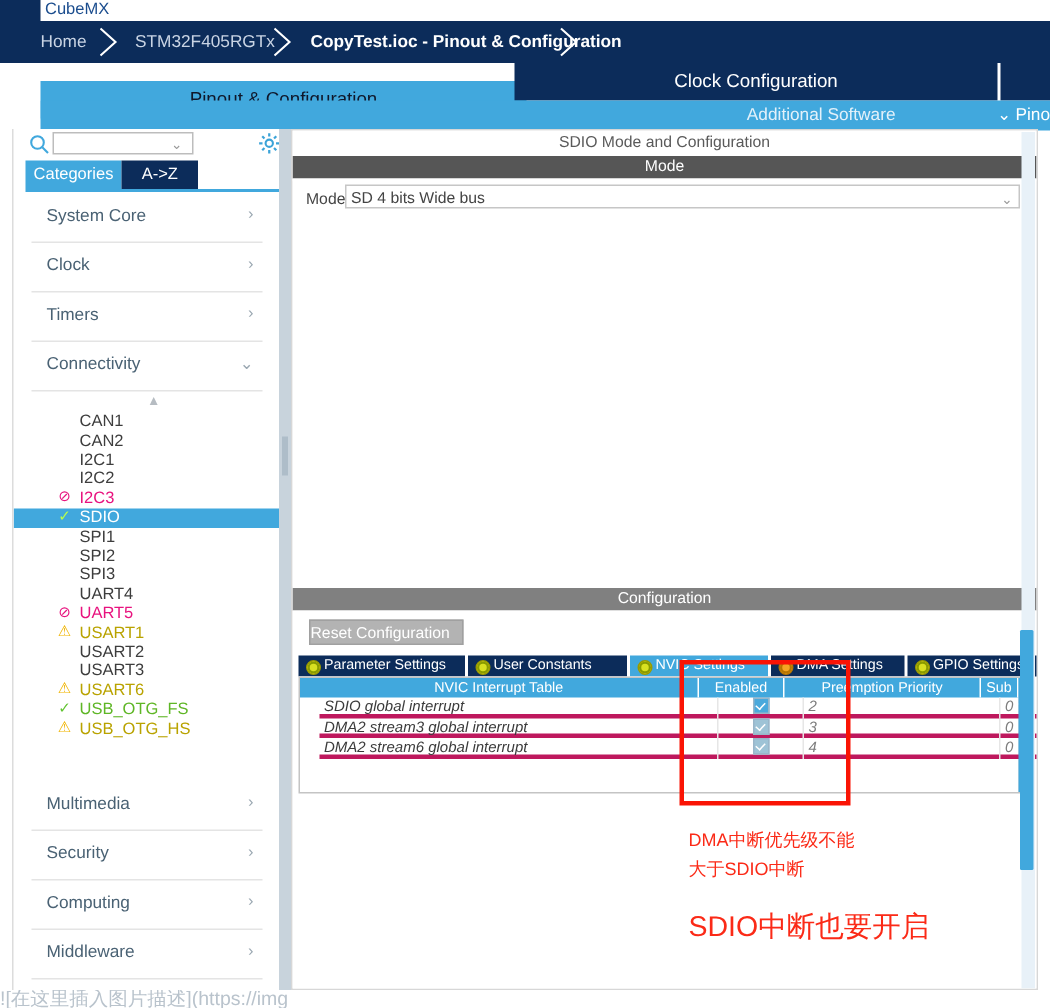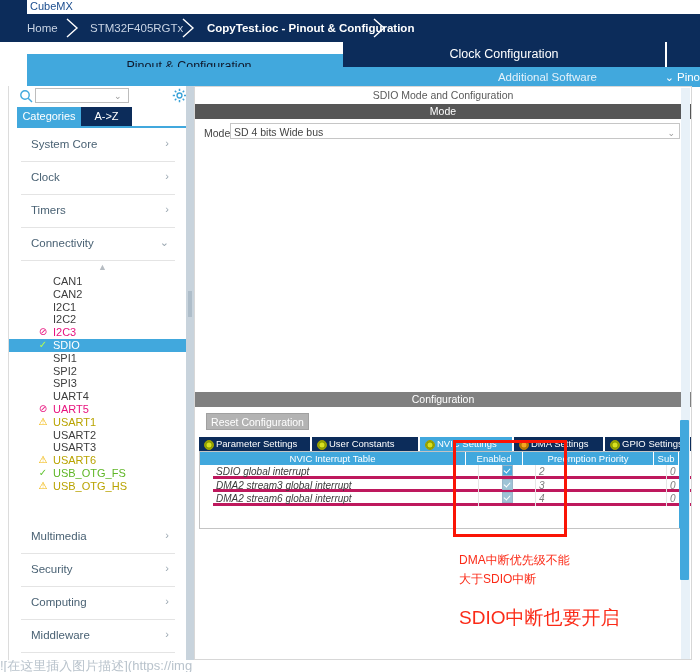--- a/index.html
+++ b/index.html
@@ -187,21 +187,21 @@
   .mode-select .sel-caret{
     position:absolute;right:4px;top:1px;color:#999;font-size:9px;
   }
   .cfg-head{top:305px;background:#808080;}
   .cfg-body{
     position:absolute;left:0;top:320px;width:496px;height:253px;background:#ffffff;
   }
   .reset-btn{
     position:absolute;left:11px;top:6px;width:103px;height:17px;
     background:#b3b3b3;border:1px solid #a0a0a0;color:#ffffff;
-    font-size:10.5px;text-align:center;line-height:17px;box-sizing:border-box;
+    font-size:10.5px;line-height:17px;box-sizing:border-box;
   }
   .tabstrip{
     position:absolute;left:4px;top:30px;width:448px;height:14px;
   }
   .cfgtab{
     position:absolute;top:0;height:14px;line-height:14px;
     background:#0c2c5a;color:#ffffff;font-size:9.5px;
     padding-left:17px;box-sizing:border-box;white-space:nowrap;
   }
   .cfgtab.active{background:#41a8dd;}

